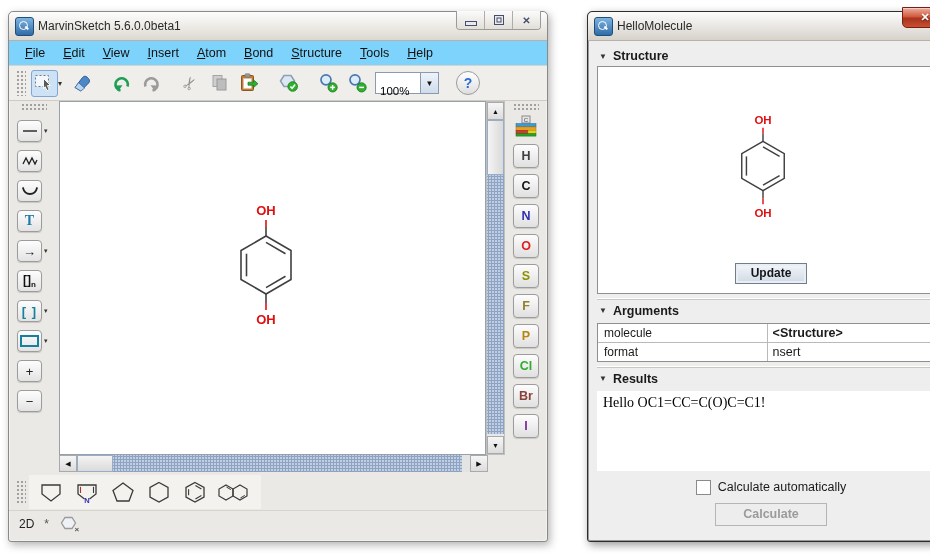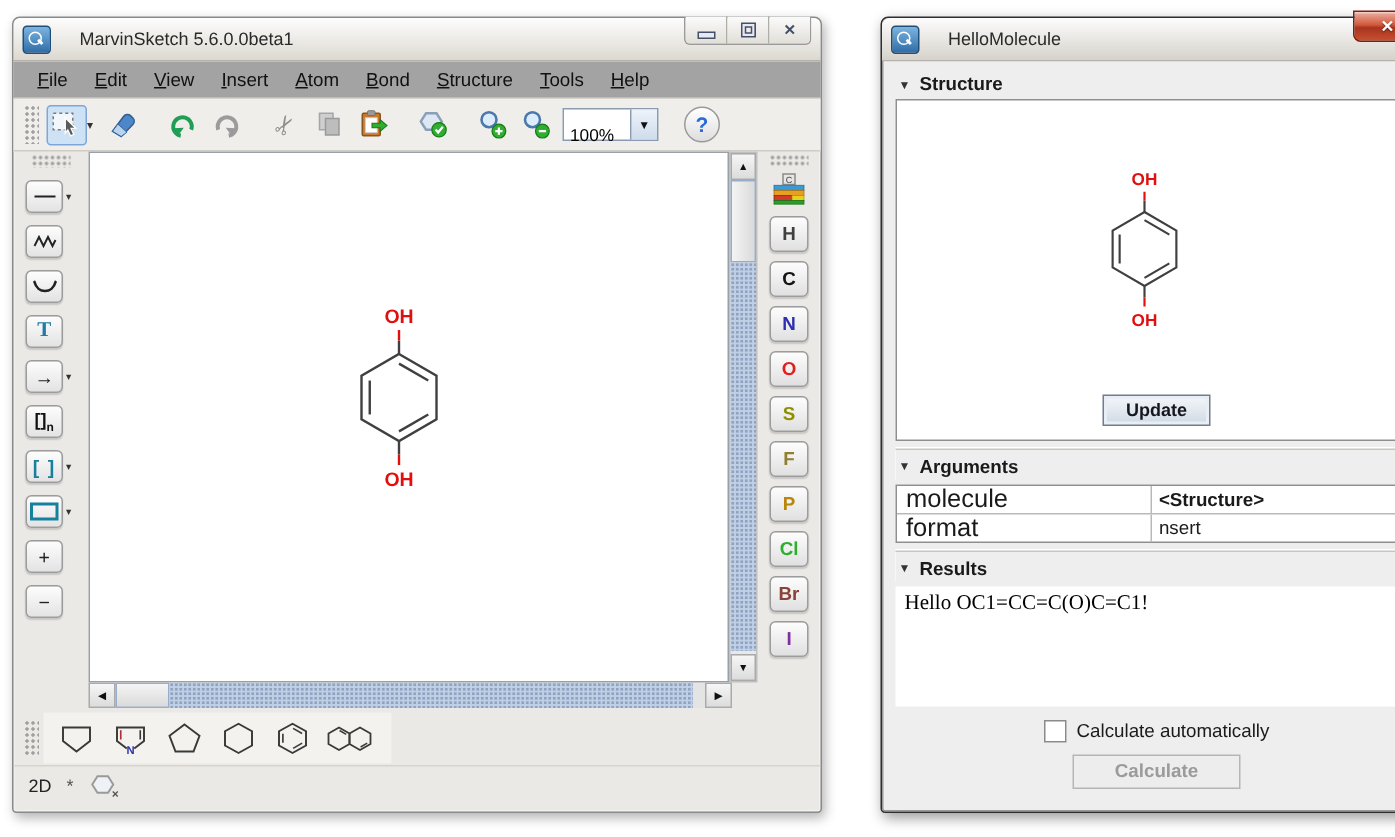--- a/index.html
+++ b/index.html
@@ -3,40 +3,40 @@
 <meta charset="utf-8">
 <style>
   html,body{margin:0;padding:0;}
   body{width:930px;height:558px;position:relative;background:#ffffff;
        font-family:"Liberation Sans",sans-serif;font-size:12px;color:#1a1a1a;
        overflow:hidden;-webkit-font-smoothing:antialiased;}
   .win{position:absolute;background:#ebe9e6;border:1px solid #8a8a8a;
        border-radius:5px 5px 3px 3px;box-shadow:inset 0 0 0 1px #f2f1ee,2px 3px 8px rgba(0,0,0,.3);}
   
   #win-left{left:8px;top:11px;width:538px;height:529px;}
-  .titlebar{height:28px;display:flex;align-items:center;padding:0 6px;gap:19px;
+  .titlebar{height:28px;display:flex;align-items:center;padding:0 6px;gap:4px;
             background:linear-gradient(#fdfdfd,#e7e4de 70%,#dcd8d0);
             border-bottom:1px solid #b5b2ab;border-radius:5px 5px 0 0;justify-content:flex-end;}
   .titlebar .title{font-size:12px;color:#2a2a2a;flex:1;}
   .appicon{width:17px;height:17px;border-radius:3px;flex:0 0 auto;
            background:linear-gradient(#7db4e0,#2f6da8);border:1px solid #1f4e79;position:relative;}
   .appicon::after{content:"";position:absolute;left:3px;top:3px;width:7px;height:7px;
            border:1.5px solid #fff;border-radius:50%;}
   .appicon::before{content:"";position:absolute;left:9px;top:9px;width:4px;height:1.5px;
            background:#fff;transform:rotate(45deg);}
   .winctrls{display:flex;border:1px solid #9a9a9a;border-top:none;border-radius:0 0 4px 4px;
             overflow:hidden;align-self:flex-start;margin-top:-1px;}
   .wbtn{width:27px;height:18px;background:linear-gradient(#fbfbfb,#e2dfd8);
         border-right:1px solid #b0ada6;display:flex;align-items:center;justify-content:center;
         color:#44506a;font-size:10px;font-weight:bold;cursor:default;}
   .wbtn:last-child{border-right:none;}
   .glyph-min{width:10px;height:3px;border:1px solid #44506a;background:#e8e8f0;margin-top:6px;}
   .glyph-res{width:8px;height:8px;border:1px solid #44506a;box-shadow:inset 0 0 0 1.5px #e8e8f0,inset 0 0 0 2.5px #44506a;}
   .menubar{height:24px;display:flex;align-items:center;gap:2px;padding:0 8px;
-           background:#a3a3a3;border-bottom:1px solid #d7d4ce;}
+           background:#7dd3fc;border-bottom:1px solid #d7d4ce;}
   .menu-item{padding:3px 8px;font-size:12.5px;color:#111;cursor:default;}
   .toolbar{height:34px;display:flex;align-items:center;padding:0 4px;background:#f0eeeb;
            border-bottom:1px solid #cfccc6;gap:2px;}
   .grip{width:10px;height:26px;margin:0 3px;
         background-image:radial-gradient(#a0a0a0 1px,transparent 1.2px);background-size:4px 4px;}
   .tbtn{width:27px;height:27px;border:1px solid transparent;border-radius:3px;
         display:flex;align-items:center;justify-content:center;background:transparent;padding:0;}
   .tbtn.sel{background:#cde2f5;border-color:#7da7d9;}
   .tsep{width:9px;}
   .dd-small{font-size:8px;color:#333;margin-left:-2px;width:8px;}
@@ -109,21 +109,21 @@
   .sect-hdr .tri{font-size:8px;color:#333;}
   .sect-hdr.lined{border-top:1px solid #c9c6c0;box-shadow:0 -1px 0 #ffffff;margin-top:5px;}
   .structure-box{border:1px solid #8f8f8f;background:#fff;height:233px;position:relative;}
   .update-btn{position:absolute;left:50%;transform:translateX(-50%);bottom:9px;width:72px;height:21px;
             background:linear-gradient(#f4f7fa,#cfd9e4);border:1px solid #6f7d8d;
             font-weight:bold;font-size:12px;color:#16161e;outline:none;
             box-shadow:inset 0 0 0 2px #e9eef5;}
   .args-table{border:1px solid #8f8f8f;background:#fff;margin-top:2px;}
   .arow{display:flex;border-bottom:1px solid #b9b9b9;height:18px;align-items:center;}
   .arow:last-child{border-bottom:none;}
-  .acell-name{width:47%;padding-left:6px;font-size:17px;border-right:1px solid #b9b9b9;height:100%;
+  .acell-name{width:47%;padding-left:6px;font-size:12px;border-right:1px solid #b9b9b9;height:100%;
             display:flex;align-items:center;}
   .acell-val{flex:1;padding-left:5px;font-size:12.5px;height:100%;display:flex;align-items:center;}
   .acell-val.bold{font-weight:bold;}
   .acell-spacer{width:8px;height:100%;border-left:1px solid #b9b9b9;}
   .results-box{background:#fff;height:74px;margin-top:2px;padding:4px 6px;
             font-family:"Liberation Serif",serif;font-size:14px;color:#000;}
   .chk-row{display:flex;align-items:center;justify-content:center;gap:7px;margin-top:9px;}
   .chkbox{width:13px;height:13px;background:#fff;border:1px solid #8a8a8a;}
   .chk-label{font-weight:normal;font-size:12.5px;color:#1a1a1a;}
   .calc-btn{margin:8px auto 16px;width:112px;height:24px;background:#ededed;

